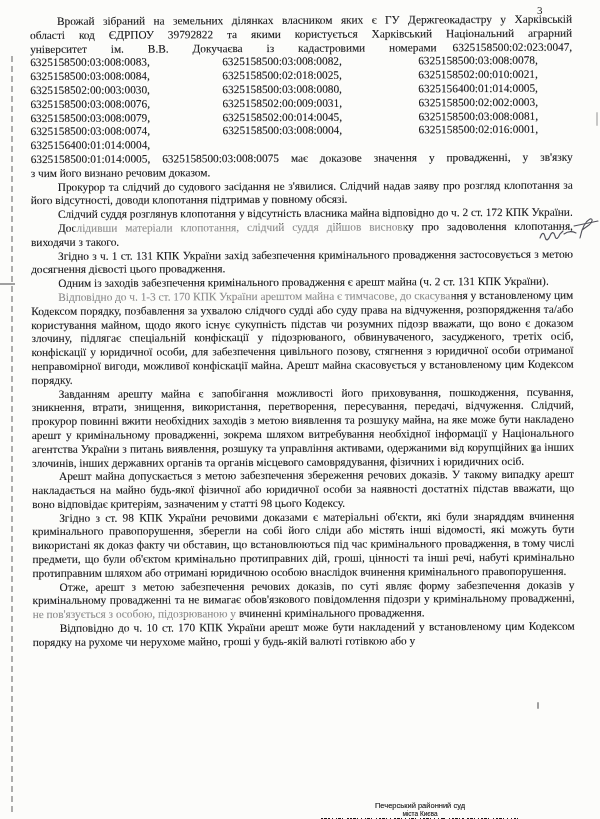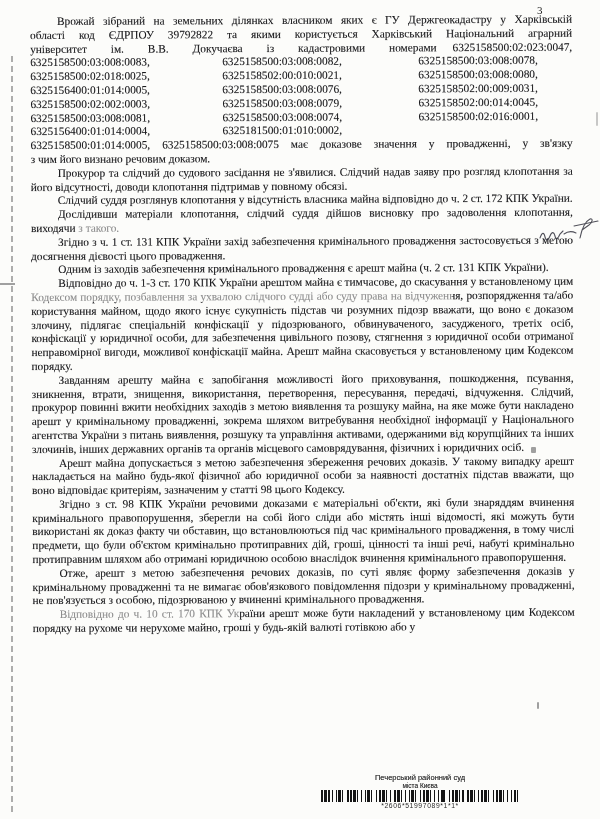--- a/index.html
+++ b/index.html
@@ -25,21 +25,21 @@
   .speck-b{left:537px;top:702px;width:2px;height:7px;}
   .speck-c{left:596px;top:112px;width:2px;height:14px;opacity:.4;}
   .fade{position:absolute;background:rgba(252,252,250,0.5);pointer-events:none;}
   .fade-1{left:75px;top:224px;width:330px;height:10px;}
   .fade-2{left:32px;top:292px;width:420px;height:10px;}
   .fade-3{left:30px;top:610px;width:210px;height:9px;}
   .fade-4{left:40px;top:679px;width:360px;height:10px;}
   .handwriting{position:absolute;left:538px;top:216px;width:62px;height:32px;}
   .stamp{position:absolute;left:321px;top:774px;width:198px;text-align:center;
     font-family:"Liberation Sans",sans-serif;color:#3c3c3c;}
-  .stamp-name{font-size:7.5px;line-height:8px;text-shadow:0 0 0.5px #666;}
+  .stamp-name{font-size:7.5px;line-height:8px;text-shadow:0 0 0.5px #666;margin-top:28px;}
   .stamp-city{font-size:6.5px;line-height:7px;text-shadow:0 0 0.5px #666;}
   .barcode{height:12px;margin-top:1px;
     background-image:
       repeating-linear-gradient(90deg,#151515 0 1.6px,transparent 1.6px 2.8px,#151515 2.8px 5.6px,transparent 5.6px 6.6px,#151515 6.6px 7.6px,transparent 7.6px 11px,#151515 11px 12px,transparent 12px 14.6px),
       repeating-linear-gradient(90deg,transparent 0 8px,#151515 8px 9.2px,transparent 9.2px 19px);}
   .barcode-label{font-size:6.8px;line-height:8px;letter-spacing:0.6px;color:#2e2e2e;}
 </style>
 </head>
 <body>
 
@@ -61,34 +61,36 @@
       <div class="intro-line3">
         <span class="spread">університет ім. В.В. Докучаєва із кадастровими номерами</span>
         <span class="inline-num">6325158500:02:023:0047,</span>
       </div>
     </div>
 
     <div class="cad-grid">
         <span>6325158500:03:008:0083,</span>
         <span>6325158500:03:008:0082,</span>
         <span>6325158500:03:008:0078,</span>
+        <span>6325158500:03:008:0084,</span>
         <span>6325158500:02:018:0025,</span>
         <span>6325158502:00:010:0021,</span>
+        <span>6325158502:00:003:0030,</span>
         <span>6325158500:03:008:0080,</span>
         <span>6325156400:01:014:0005,</span>
         <span>6325158500:03:008:0076,</span>
         <span>6325158502:00:009:0031,</span>
         <span>6325158500:02:002:0003,</span>
         <span>6325158500:03:008:0079,</span>
         <span>6325158502:00:014:0045,</span>
         <span>6325158500:03:008:0081,</span>
         <span>6325158500:03:008:0074,</span>
+        <span>6325158500:03:008:0004,</span>
         <span>6325158500:02:016:0001,</span>
         <span>6325156400:01:014:0004,</span>
-        <span>6325181500:01:010:0002,</span>
       </div>
 
     <div>
       <div class="jline">6325158500:01:014:0005, 6325158500:03:008:0075 має доказове значення у провадженні, у зв'язку</div>
       <div>з чим його визнано речовим доказом.</div>
     </div>
 
     <div>
         <p class="body-par">Прокурор та слідчий до судового засідання не з'явилися. Слідчий надав заяву про розгляд клопотання за його відсутності, доводи клопотання підтримав у повному обсязі.</p>
         <p class="body-par">Слідчий суддя розглянув клопотання у відсутність власника майна відповідно до ч. 2 ст. 172 КПК України.</p>

